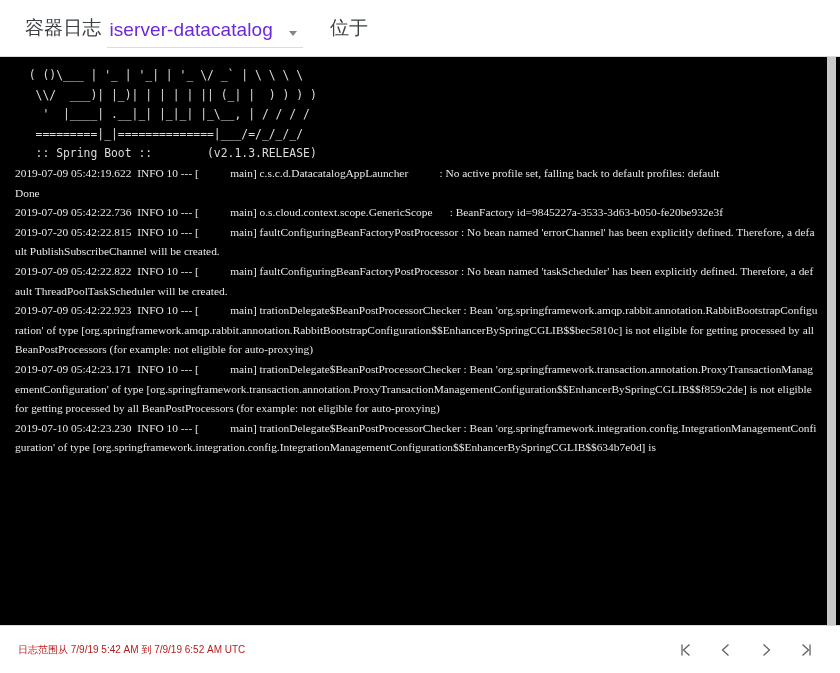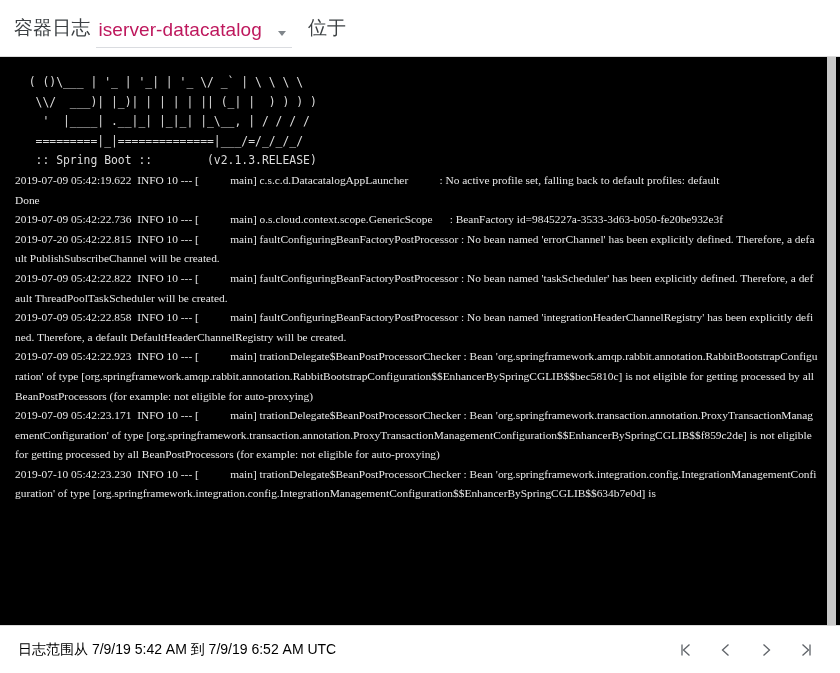--- a/index.html
+++ b/index.html
@@ -34,33 +34,33 @@
     align-items: center;
     background: #ffffff;
     border-bottom: 1px solid #dcdcdc;
   }
   .hdr-label {
     font-size: 19px;
     color: #3c4043;
     white-space: nowrap;
     letter-spacing: 0.1px;
   }
-  .hdr-label.cjk { padding-right: 6px; }
+  .hdr-label.cjk { padding-right: 6px; margin-left: 11px; }
 
   .select-group {
     display: flex;
     align-items: flex-end;
     border-bottom: 1px solid #dadce0;
     padding: 0 2px 6px 2px;
     margin: 10px 0 0 0;
     cursor: pointer;
   }
   .select-value {
     font-size: 19px;
-    color: #be185d;
+    color: #6d28d9;
     white-space: nowrap;
     letter-spacing: 0.1px;
   }
   .caret {
     width: 0;
     height: 0;
     border-left: 4.5px solid transparent;
     border-right: 4.5px solid transparent;
     border-top: 5px solid #80868b;
     margin: 0 4px 5px 16px;
@@ -72,21 +72,21 @@
     position: relative;
     flex: 1 1 auto;
     background: #000000;
     overflow: hidden;
     border-left: 1px solid #000;
   }
   .log-scroll {
     position: absolute;
     inset: 0;
     overflow: hidden;
-    padding: 16px 22px 0 14px;
+    padding: 9px 22px 0 14px;
     box-sizing: border-box;
   }
   .log-text {
     margin: 0;
     font-family: Liberation Serif, serif;
     font-size: 11.4px;
     line-height: 19.6px;
     color: #e8e8e8;
     white-space: pre-wrap;
     word-break: break-all;
@@ -125,22 +125,22 @@
     height: 48px;
     min-height: 48px;
     box-sizing: border-box;
     display: flex;
     align-items: center;
     background: #ffffff;
     padding: 0 14px 0 18px;
     border-top: 1px solid #dcdcdc;
   }
   .range-text {
-    font-size: 14px;
-    color: #000000;
+    font-size: 10px;
+    color: #b91c1c;
     white-space: nowrap;
   }
   .footer-spacer { flex: 1 1 auto; }
   .pager {
     display: flex;
     align-items: center;
   }
   .pager-btn {
     width: 40px;
     height: 40px;
@@ -180,21 +180,20 @@
    \\/  ___)| |_)| | | | | || (_| |  ) ) ) )
     '  |____| .__|_| |_|_| |_\__, | / / / /
    =========|_|==============|___/=/_/_/_/
    :: Spring Boot ::        (v2.1.3.RELEASE)</pre>
       <div class="log-lines">
         <div class="log-text">2019-07-09 05:42:19.622  INFO 10 --- [           main] c.s.c.d.DatacatalogAppLauncher           : No active profile set, falling back to default profiles: default</div>
         <div class="log-text">Done</div>
         <div class="log-text">2019-07-09 05:42:22.736  INFO 10 --- [           main] o.s.cloud.context.scope.GenericScope      : BeanFactory id=9845227a-3533-3d63-b050-fe20be932e3f</div>
         <div class="log-text">2019-07-20 05:42:22.815  INFO 10 --- [           main] faultConfiguringBeanFactoryPostProcessor : No bean named 'errorChannel' has been explicitly defined. Therefore, a default PublishSubscribeChannel will be created.</div>
         <div class="log-text">2019-07-09 05:42:22.822  INFO 10 --- [           main] faultConfiguringBeanFactoryPostProcessor : No bean named 'taskScheduler' has been explicitly defined. Therefore, a default ThreadPoolTaskScheduler will be created.</div>
-        <div class="log-text">2019-07-09 05:42:22.858  INFO 10 --- [           main] faultConfiguringBeanFactoryPostProcessor : No bean named 'integrationHeaderChannelRegistry' has been explicitly defined. Therefore, a default DefaultHeaderChannelRegistry will be created.</div>
         <div class="log-text">2019-07-09 05:42:22.923  INFO 10 --- [           main] trationDelegate$BeanPostProcessorChecker : Bean 'org.springframework.amqp.rabbit.annotation.RabbitBootstrapConfiguration' of type [org.springframework.amqp.rabbit.annotation.RabbitBootstrapConfiguration$$EnhancerBySpringCGLIB$$bec5810c] is not eligible for getting processed by all BeanPostProcessors (for example: not eligible for auto-proxying)</div>
         <div class="log-text">2019-07-09 05:42:23.171  INFO 10 --- [           main] trationDelegate$BeanPostProcessorChecker : Bean 'org.springframework.transaction.annotation.ProxyTransactionManagementConfiguration' of type [org.springframework.transaction.annotation.ProxyTransactionManagementConfiguration$$EnhancerBySpringCGLIB$$f859c2de] is not eligible for getting processed by all BeanPostProcessors (for example: not eligible for auto-proxying)</div>
         <div class="log-text">2019-07-10 05:42:23.230  INFO 10 --- [           main] trationDelegate$BeanPostProcessorChecker : Bean 'org.springframework.integration.config.IntegrationManagementConfiguration' of type [org.springframework.integration.config.IntegrationManagementConfiguration$$EnhancerBySpringCGLIB$$634b7e0d] is</div>
       </div>
     </div>
     <div class="scrollbar-track">
       <div class="scrollbar-thumb"></div>
     </div>
   </div>
 

